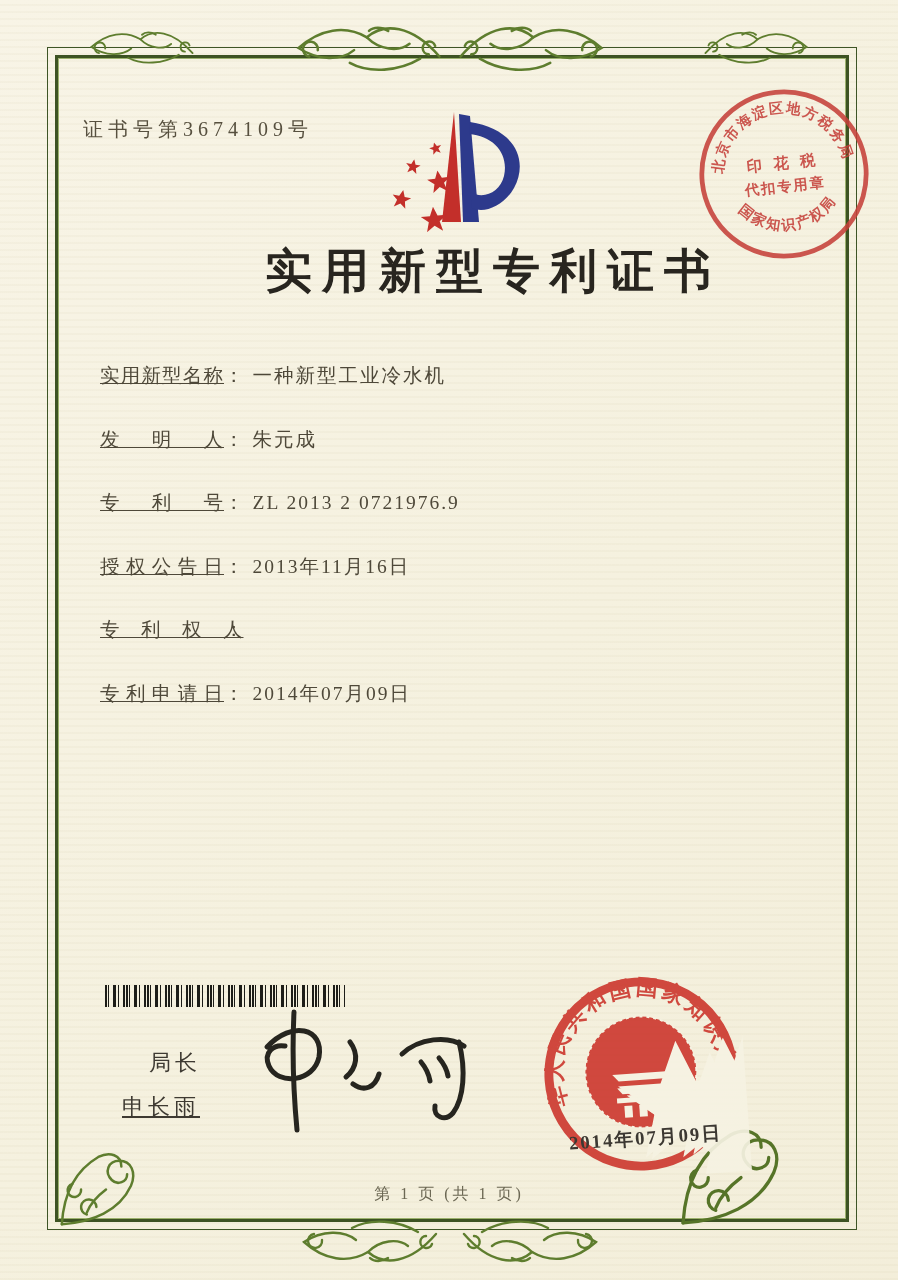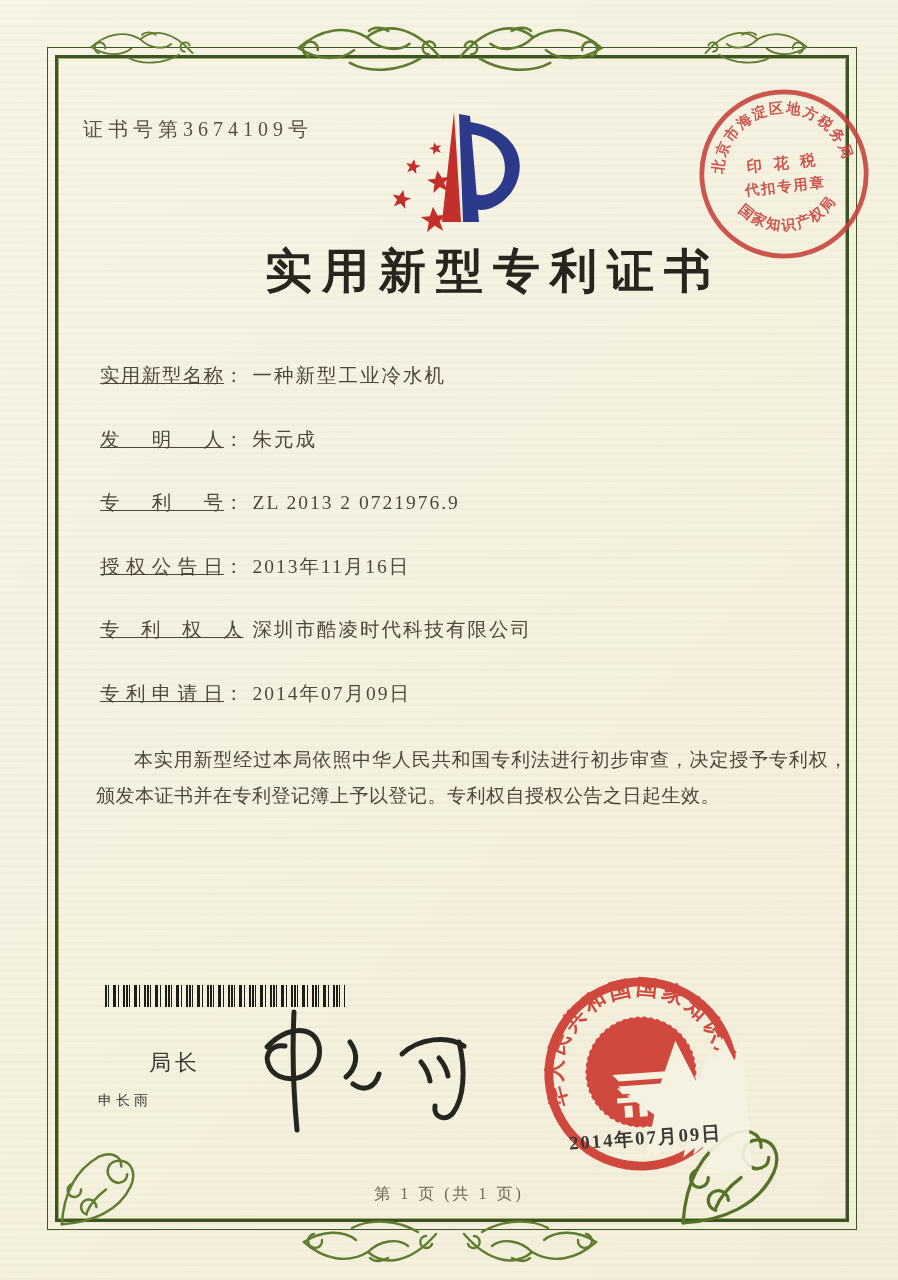--- a/index.html
+++ b/index.html
@@ -38,21 +38,21 @@
 
   .barcode{position:absolute;left:105px;top:985px;width:240px;height:22px;
     background:repeating-linear-gradient(90deg,
       #1d1d18 0 2px, rgba(0,0,0,0) 2px 3px,
       #1d1d18 3px 4px, rgba(0,0,0,0) 4px 8px,
       #1d1d18 8px 11px, rgba(0,0,0,0) 11px 13px,
       #1d1d18 13px 14px, rgba(0,0,0,0) 14px 18px,
       #1d1d18 18px 20px, rgba(0,0,0,0) 20px 21px);
   }
   .sig-title{position:absolute;left:112px;top:1048px;font-size:22px;letter-spacing:4px;color:#3e3a32;margin-left:37px;}
-  .sig-name{position:absolute;left:98px;top:1092px;font-size:14px;letter-spacing:4px;color:#3e3a32;}
+  .sig-name{position:absolute;left:122px;top:1092px;font-size:22px;letter-spacing:4px;color:#3e3a32;text-decoration:underline;}
   .sig-script{position:absolute;left:222px;top:1002px;width:270px;height:140px;}
 
   .seal-main{position:absolute;left:537px;top:970px;width:208px;height:208px;transform:rotate(-4deg);}
   .stamp-tax{position:absolute;left:698px;top:88px;width:172px;height:172px;transform:rotate(-6deg);}
 
   .footer{position:absolute;left:0;top:1184px;width:100%;text-align:center;
     font-size:16px;letter-spacing:3px;color:#6b6753;}
 </style>
 </head>
 <body>
@@ -166,31 +166,29 @@
         <span class="field-value">ZL 2013 2 0721976.9</span>
     </div>
     <div class="field-row">
       <span class="field-label">授权公告日</span>
         <span class="field-colon">：</span>
         <span class="field-value">2013年11月16日</span>
     </div>
     <div class="field-row">
       <span class="field-label">专　利　权　人</span>
         <span class="field-colon">：</span>
-        <span class="field-value">深圳市酷凌时代科技有限公司</span>
     </div>
     <div class="field-row">
       <span class="field-label">专利申请日</span>
         <span class="field-colon">：</span>
         <span class="field-value">2014年07月09日</span>
     </div>
   </div>
 
   <div class="body-text">
-    <p>本实用新型经过本局依照中华人民共和国专利法进行初步审查，决定授予专利权，颁发本证书并在专利登记簿上予以登记。专利权自授权公告之日起生效。</p>
   </div>
 
   <div class="barcode"></div>
 
   <div class="sig-title">局长</div>
   <div class="sig-name">申长雨</div>
   <div class="sig-script">
     <svg viewBox="0 0 270 140" width="270" height="140">
       <g fill="none" stroke="#26251f" stroke-width="5" stroke-linecap="round" stroke-linejoin="round">
         <path d="M45,45 C70,18 102,26 97,55 C92,80 56,84 47,64 C41,50 52,42 63,44"></path>

